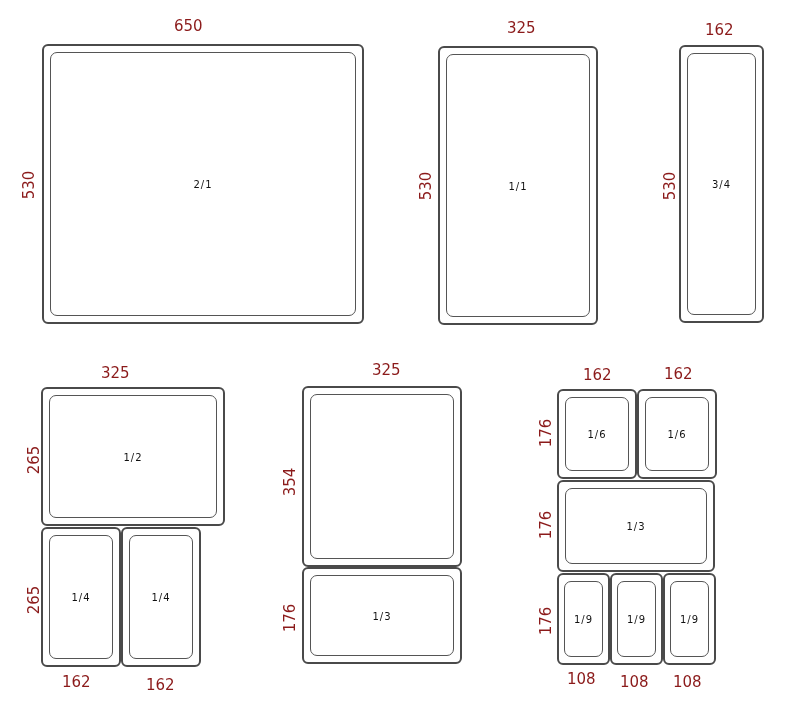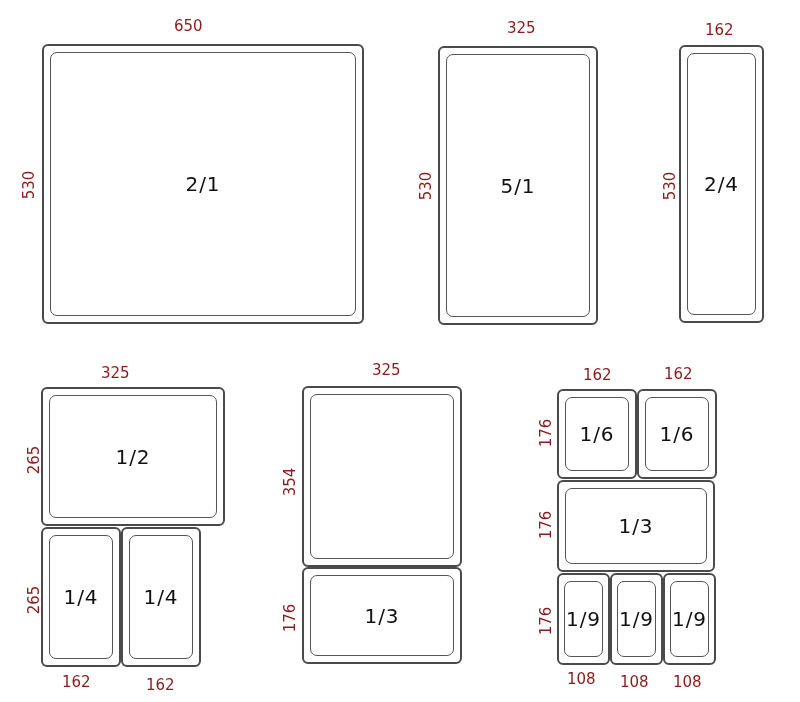--- a/index.html
+++ b/index.html
@@ -1,44 +1,44 @@
 <!DOCTYPE html>
 <html><head>
 <meta charset="utf-8">
 <style>
   html, body { margin: 0; padding: 0; background: #ffffff; }
   body { width: 800px; height: 702px; position: relative; overflow: hidden; font-family: "DejaVu Sans", sans-serif; }
   .pan { position: absolute; box-sizing: border-box; border: 2px solid #4a4a4a; border-radius: 6px; background: #fff; }
   .pan .inner { position: absolute; box-sizing: border-box; border: 1.5px solid #555; border-radius: 7px; left: 6px; top: 6px; right: 6px; bottom: 6px; }
-  .pan .lbl { position: absolute; left: 0; right: 0; top: 50%; transform: translateY(-50%); text-align: center; font-size: 20px; color: #111; letter-spacing: 1px; }
+  .pan .lbl { position: absolute; left: 0; right: 0; top: 50%; transform: translateY(-50%); text-align: center; font-size: 10px; color: #111; letter-spacing: 1px; }
   .dim { position: absolute; color: #8b1a1a; font-size: 15px; white-space: nowrap; }
   .dim.v { transform: rotate(-90deg); transform-origin: center center; }
 </style>
 </head>
 <body>
 
 <div class="dim" style="left:174px;top:17px;text-align:right;">650</div>
 <div class="dim v" style="left:15px;top:176px;">530</div>
 <div class="pan" style="left:42px;top:44px;width:322px;height:280px;">
   <div class="inner"></div>
   <div class="lbl">2/1</div>
 </div>
 
 <div class="dim" style="left:507px;top:19px;">325</div>
 <div class="dim v" style="left:412px;top:177px;">530</div>
 <div class="pan" style="left:438px;top:46px;width:160px;height:279px;">
   <div class="inner"></div>
-  <div class="lbl">5/1</div>
+  <div class="lbl">1/1</div>
 </div>
 
 <div class="dim" style="left:705px;top:21px;">162</div>
 <div class="dim v" style="left:656px;top:177px;">530</div>
 <div class="pan" style="left:679px;top:45px;width:85px;height:278px;">
   <div class="inner"></div>
-  <div class="lbl">2/4</div>
+  <div class="lbl">3/4</div>
 </div>
 
 <div class="dim" style="left:101px;top:364px;">325</div>
 <div class="dim v" style="left:20px;top:451px;">265</div>
 <div class="dim v" style="left:20px;top:591px;">265</div>
 <div class="pan" style="left:41px;top:387px;width:184px;height:139px;">
   <div class="inner"></div>
   <div class="lbl">1/2</div>
 </div>
 <div class="pan" style="left:41px;top:527px;width:80px;height:140px;">

